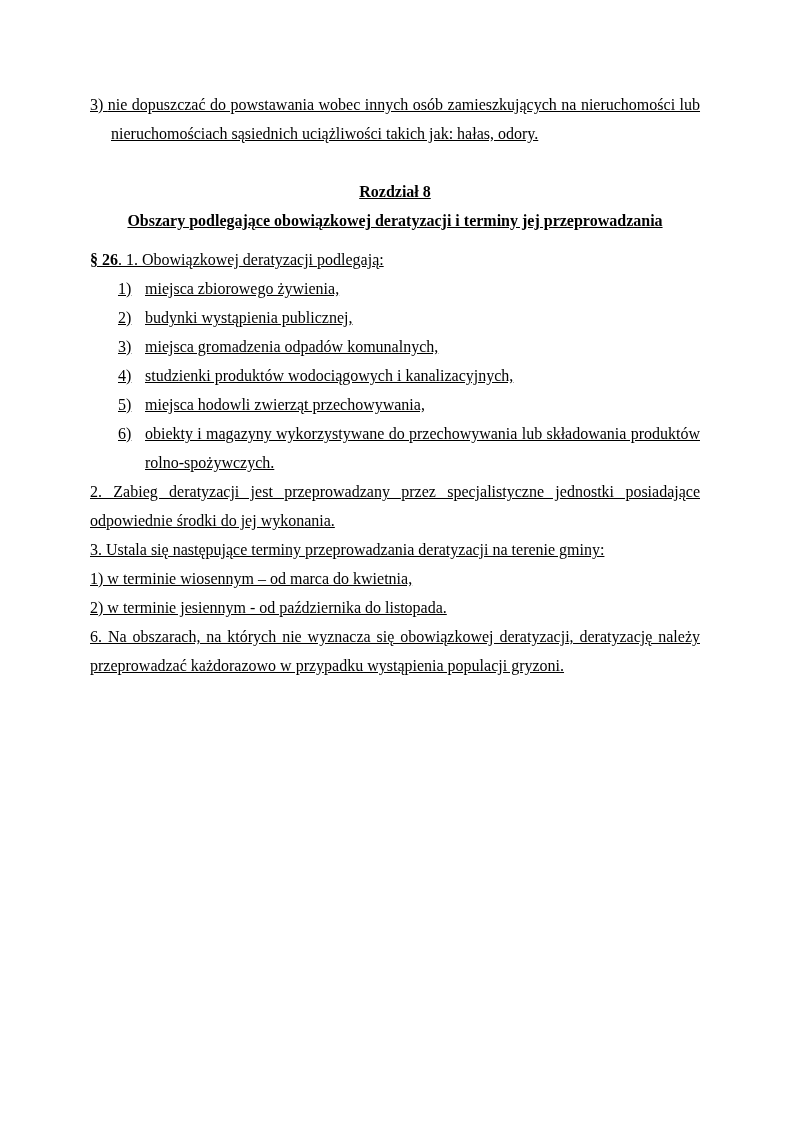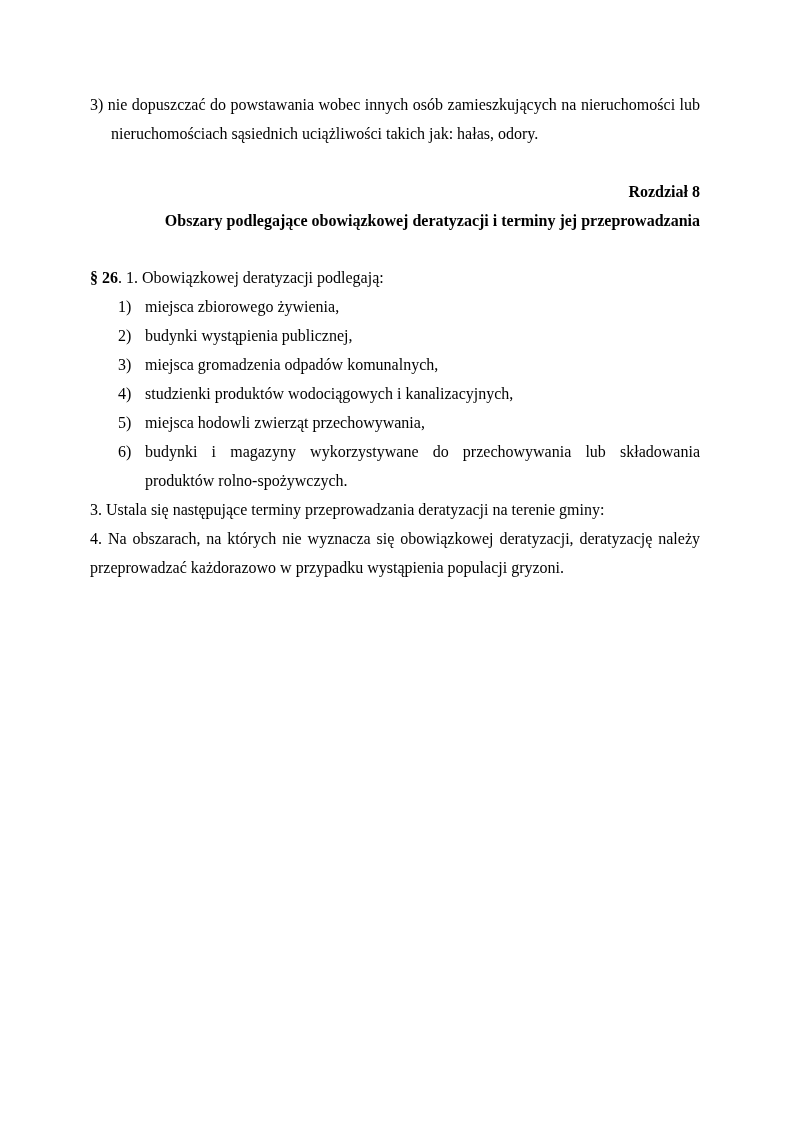--- a/index.html
+++ b/index.html
@@ -12,35 +12,36 @@
     width: 794px;
     height: 1123px;
     box-sizing: border-box;
     background: #ffffff;
     color: #000000;
     font-family: "Liberation Serif", serif;
     font-size: 16px;
     line-height: 29px;
     padding: 90px 94px 0 90px;
     overflow: hidden;
+    text-decoration: underline;
   }
   p { margin: 0; }
   .justify { text-align: justify; }
   
   .hang {
     padding-left: 21px;
     text-indent: -21px;
   }
   .hang .marker { white-space: pre; }
   .chapter-heading {
     margin-top: 29px;
-    text-align: right;
+    text-align: center;
     font-weight: bold;
   }
-  .section-block { margin-top: 28px; }
+  .section-block { margin-top: 10px; }
   .bold { font-weight: bold; }
   .list-item { display: flex; }
   .li-marker {
     flex: 0 0 27px;
     margin-left: 28px;
     white-space: pre;
   }
   .li-text {
     flex: 1 1 auto;
     text-align: justify;
@@ -77,21 +78,24 @@
     <div class="list-item">
       <span class="li-marker">4)</span>
       <span class="li-text">studzienki produktów wodociągowych i kanalizacyjnych,</span>
     </div>
     <div class="list-item">
       <span class="li-marker">5)</span>
       <span class="li-text">miejsca hodowli zwierząt przechowywania,</span>
     </div>
     <div class="list-item">
       <span class="li-marker">6)</span>
-      <span class="li-text">budynki i magazyny wykorzystywane do przechowywania lub składowania produktów rolno-spożywczych.</span>
+      <span class="li-text">obiekty i magazyny wykorzystywane do przechowywania lub składowania produktów rolno-spożywczych.</span>
     </div>
 
+    <p class="justify">2. Zabieg deratyzacji jest przeprowadzany przez specjalistyczne jednostki posiadające odpowiednie środki do jej wykonania.</p>
     <p class="justify">3. Ustala się następujące terminy przeprowadzania deratyzacji na terenie gminy:</p>
-    <p class="justify">4. Na obszarach, na których nie wyznacza się obowiązkowej deratyzacji, deratyzację należy przeprowadzać każdorazowo w przypadku wystąpienia populacji gryzoni.</p>
+    <p class="justify">1) w terminie wiosennym – od marca do kwietnia,</p>
+    <p class="justify">2) w terminie jesiennym - od października do listopada.</p>
+    <p class="justify">6. Na obszarach, na których nie wyznacza się obowiązkowej deratyzacji, deratyzację należy przeprowadzać każdorazowo w przypadku wystąpienia populacji gryzoni.</p>
 
   </div>
 
 </div>
 
 </body></html>

